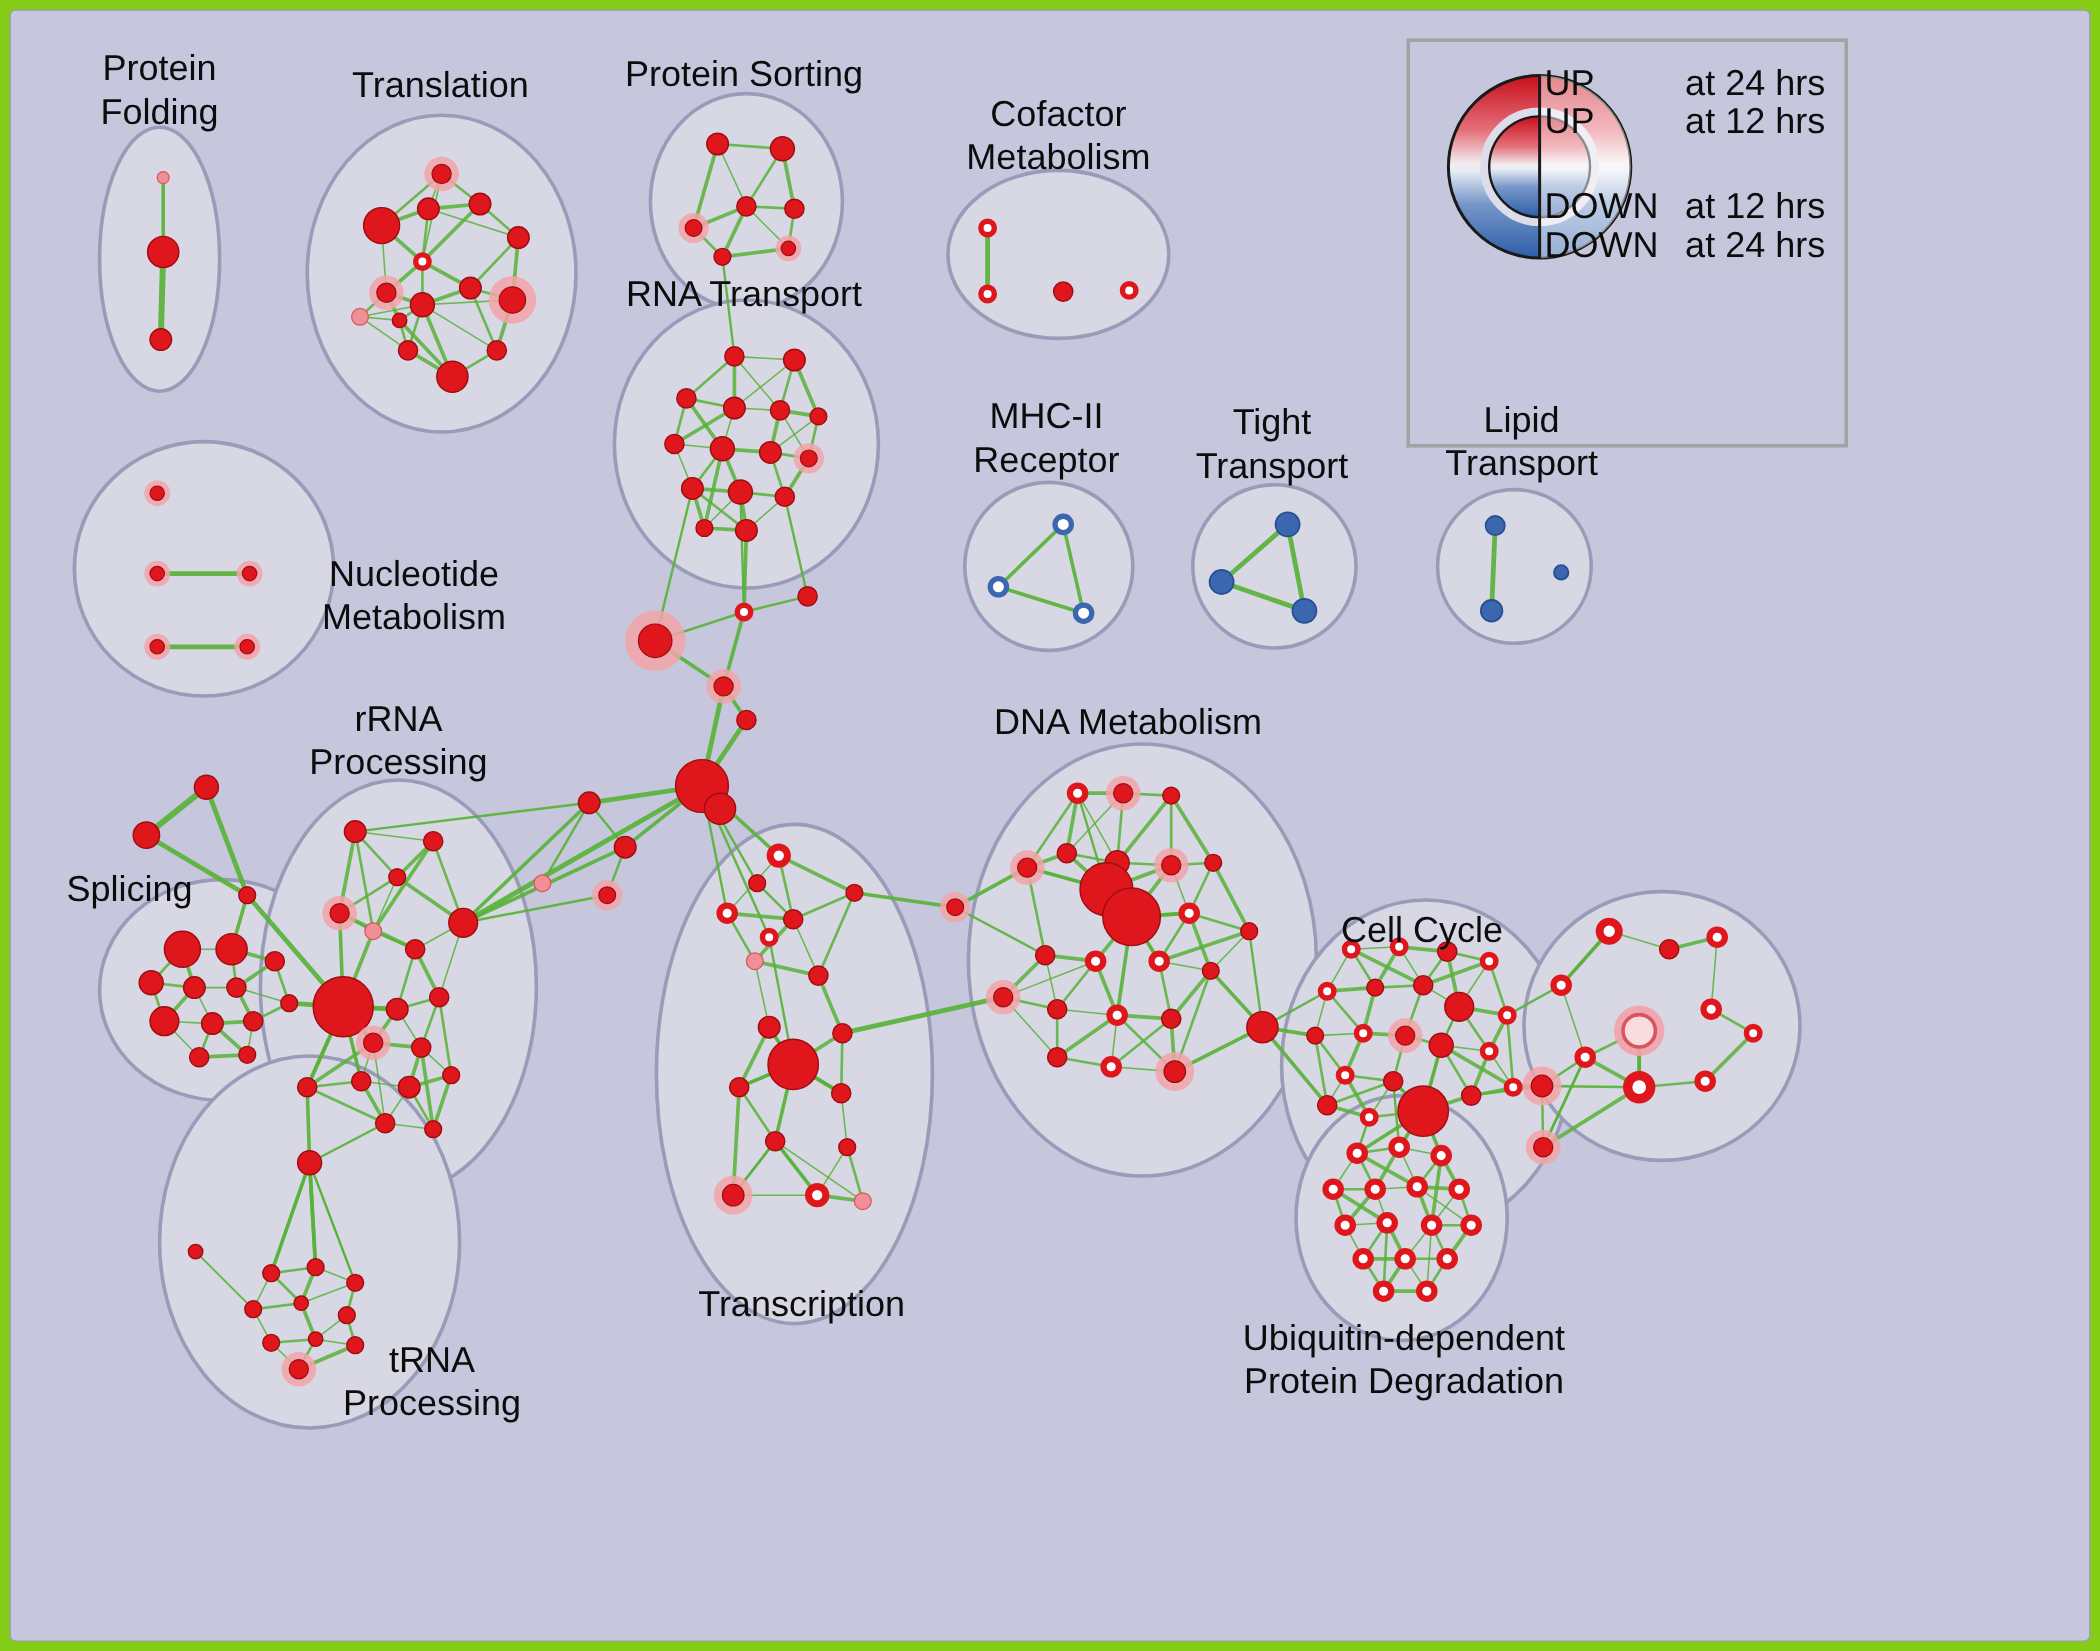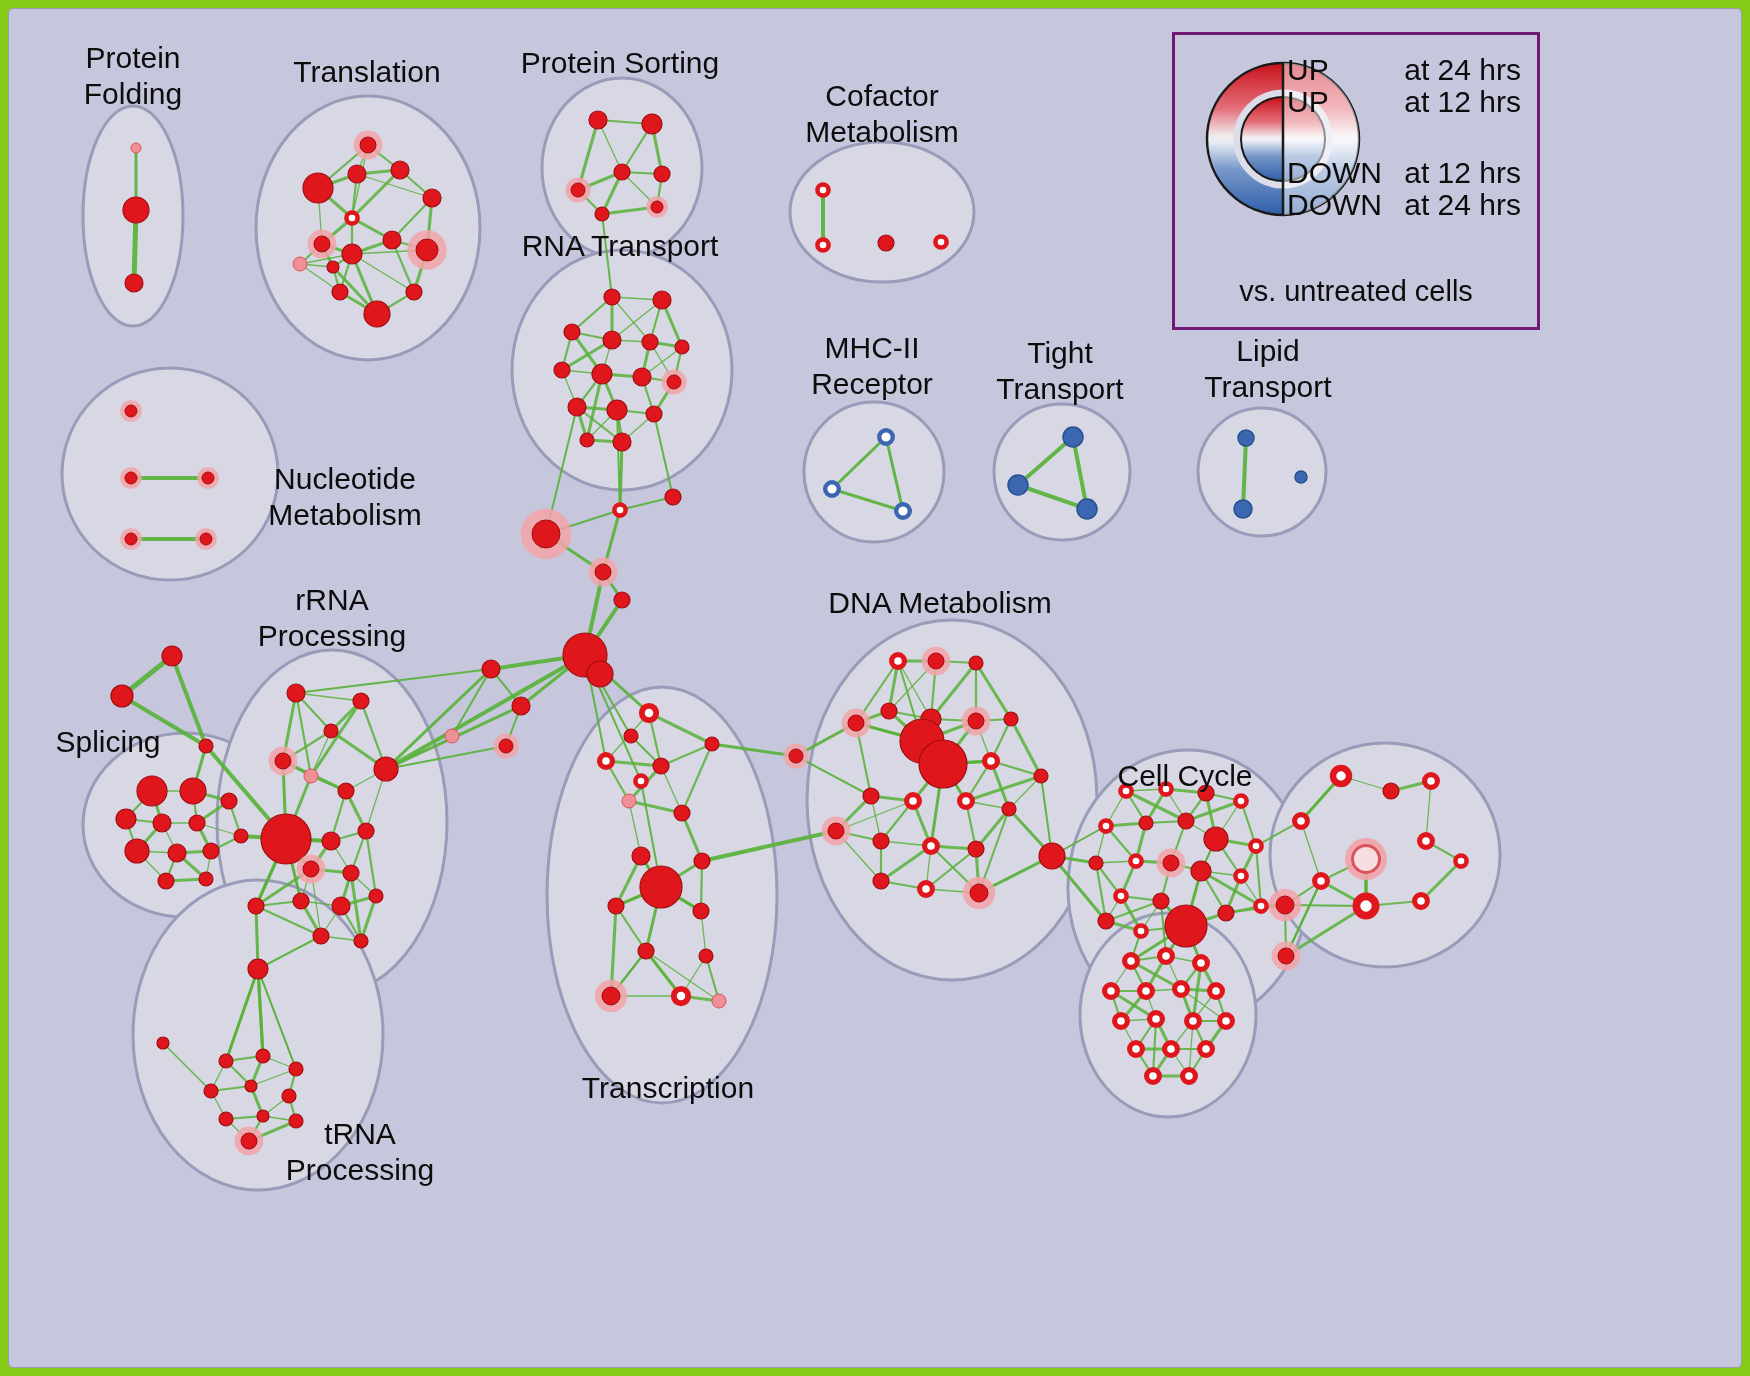--- a/index.html
+++ b/index.html
@@ -3,22 +3,22 @@
 <meta charset="utf-8">
 <style>
   html,body{margin:0;padding:0;background:#ffffff;}
   #fig{position:relative;width:1750px;height:1376px;background:#84cc16;
        font-family:"Liberation Sans",sans-serif;overflow:hidden;}
   .panel{position:absolute;left:8px;top:8px;width:1732px;height:1358px;
          background:#c6c7dc;border:1px solid #9a9bb9;border-radius:5px;}
   #net-svg{position:absolute;left:0;top:0;}
   .lbl{position:absolute;transform:translateX(-50%);text-align:center;
        font-size:30px;line-height:36px;color:#0c0c0c;white-space:nowrap;}
-  .legend-box{position:absolute;left:1172px;top:32px;width:368px;height:298px;
-              border:3px solid #701a75;box-sizing:border-box;}
+  .legend-box{position:absolute;left:1172px;top:32px;width:368px;height:341px;
+              border:3px solid #a3a3a3;box-sizing:border-box;}
   .legend-row{position:absolute;left:112px;right:16px;display:flex;
               justify-content:space-between;font-size:30px;color:#0c0c0c;}
   .legend-foot{position:absolute;left:0;right:0;text-align:center;
                font-size:29px;color:#0c0c0c;}
 </style>
 </head>
 <body>
 
 <div id="fig">
   <div class="panel"></div>
@@ -786,33 +786,36 @@
   <div class="lbl" style="left:1185px;top:758px">
       <div>Cell Cycle</div>
     </div>
   <div class="lbl" style="left:360px;top:1116px">
       <div>tRNA</div>
       <div>Processing</div>
     </div>
   <div class="lbl" style="left:668px;top:1070px">
       <div>Transcription</div>
     </div>
+  <div class="lbl" style="left:1170px;top:1098px">
+      <div>Ubiquitin-dependent</div>
+      <div>Protein Degradation</div>
+    </div>
 
   <div class="legend-box">
     <div class="legend-row" style="top:18px">
         <span>UP</span>
         <span>at 24 hrs</span>
       </div>
     <div class="legend-row" style="top:50px">
         <span>UP</span>
         <span>at 12 hrs</span>
       </div>
     <div class="legend-row" style="top:121px">
         <span>DOWN</span>
         <span>at 12 hrs</span>
       </div>
     <div class="legend-row" style="top:153px">
         <span>DOWN</span>
         <span>at 24 hrs</span>
       </div>
-    <div class="legend-foot" style="top:240px">vs. untreated cells</div>
   </div>
 </div>
 
 </body></html>

